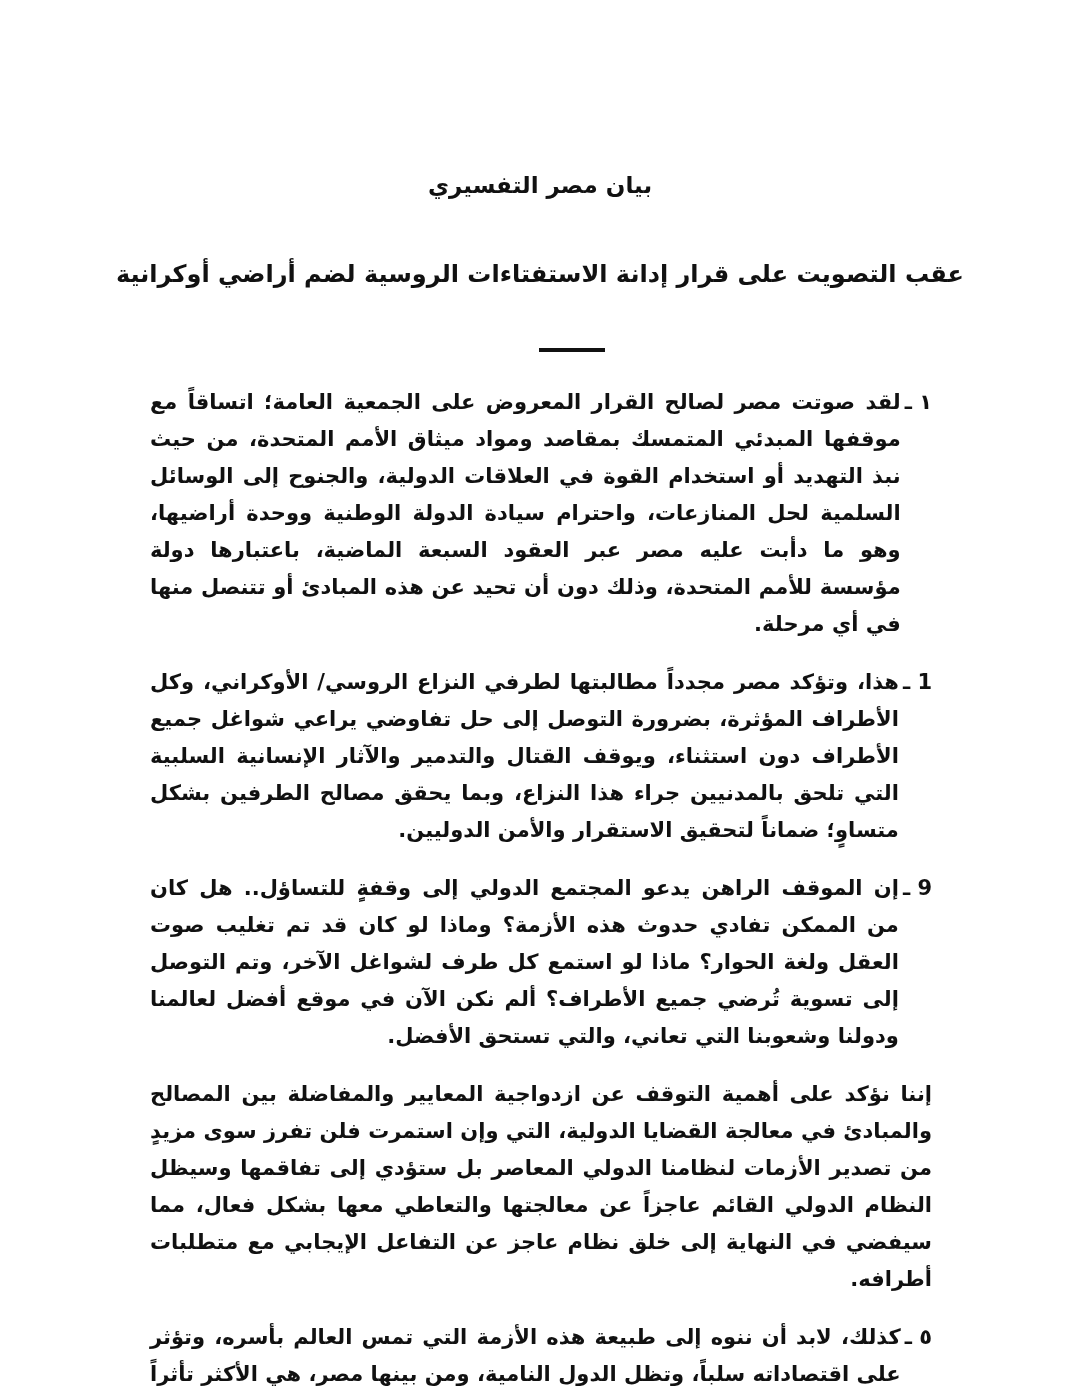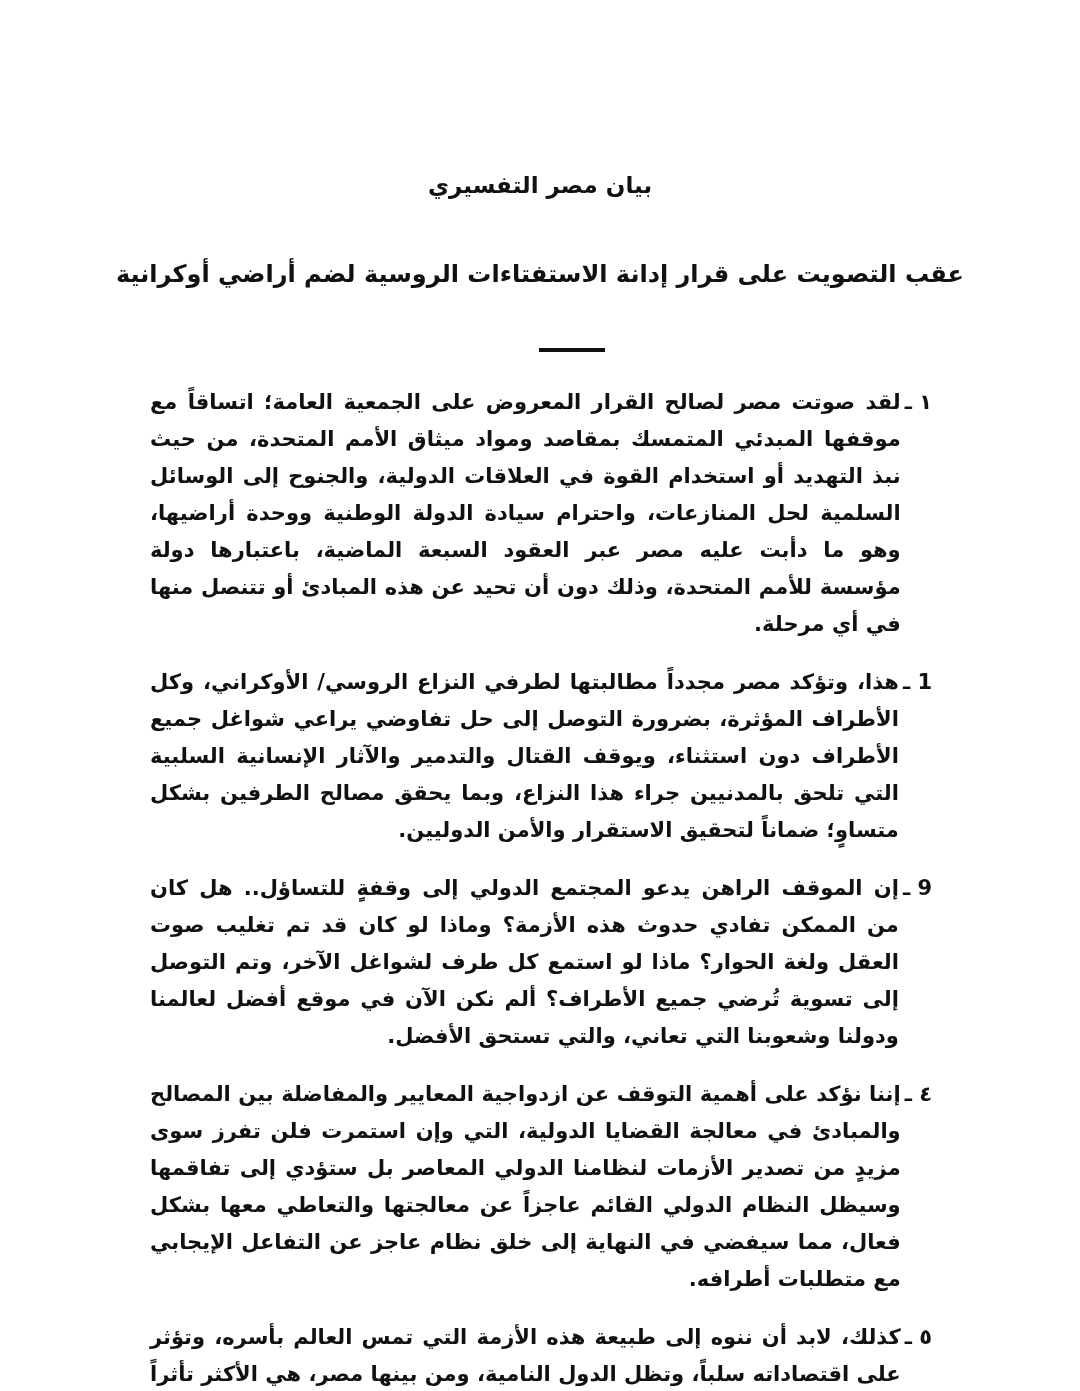--- a/index.html
+++ b/index.html
@@ -92,21 +92,20 @@
     </div>
     <div class="para">
       <span class="para-num">1 ـ</span>
       <span class="para-text">هذا، وتؤكد مصر مجدداً مطالبتها لطرفي النزاع الروسي/ الأوكراني، وكل الأطراف المؤثرة، بضرورة التوصل إلى حل تفاوضي يراعي شواغل جميع الأطراف دون استثناء، ويوقف القتال والتدمير والآثار الإنسانية السلبية التي تلحق بالمدنيين جراء هذا النزاع، وبما يحقق مصالح الطرفين بشكل متساوٍ؛ ضماناً لتحقيق الاستقرار والأمن الدوليين.</span>
     </div>
     <div class="para">
       <span class="para-num">9 ـ</span>
       <span class="para-text">إن الموقف الراهن يدعو المجتمع الدولي إلى وقفةٍ للتساؤل.. هل كان من الممكن تفادي حدوث هذه الأزمة؟ وماذا لو كان قد تم تغليب صوت العقل ولغة الحوار؟ ماذا لو استمع كل طرف لشواغل الآخر، وتم التوصل إلى تسوية تُرضي جميع الأطراف؟ ألم نكن الآن في موقع أفضل لعالمنا ودولنا وشعوبنا التي تعاني، والتي تستحق الأفضل.</span>
     </div>
     <div class="para">
-      <span class="para-num">٤ ـ</span>
       <span class="para-text">إننا نؤكد على أهمية التوقف عن ازدواجية المعايير والمفاضلة بين المصالح والمبادئ في معالجة القضايا الدولية، التي وإن استمرت فلن تفرز سوى مزيدٍ من تصدير الأزمات لنظامنا الدولي المعاصر بل ستؤدي إلى تفاقمها وسيظل النظام الدولي القائم عاجزاً عن معالجتها والتعاطي معها بشكل فعال، مما سيفضي في النهاية إلى خلق نظام عاجز عن التفاعل الإيجابي مع متطلبات أطرافه.</span>
     </div>
     <div class="para">
       <span class="para-num">٥ ـ</span>
       <span class="para-text">كذلك، لابد أن ننوه إلى طبيعة هذه الأزمة التي تمس العالم بأسره، وتؤثر على اقتصاداته سلباً، وتظل الدول النامية، ومن بينها مصر، هي الأكثر تأثراً على صعيد الأمن الغذائي وأمن الطاقة، وتوافر السلع والحبوب التي تمثل غذاء أساسياً</span>
     </div>
   </div>
 </div>
 
 </body></html>

